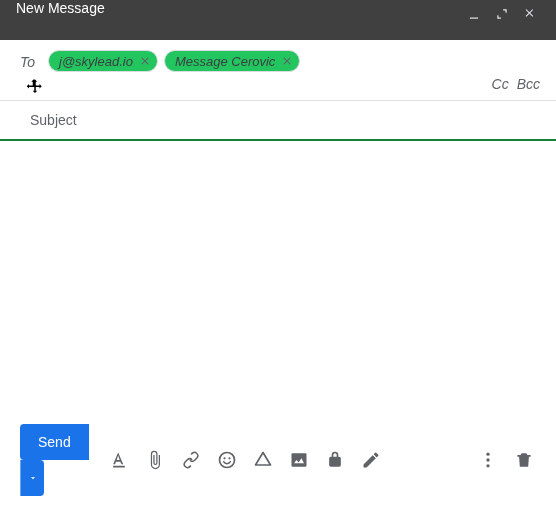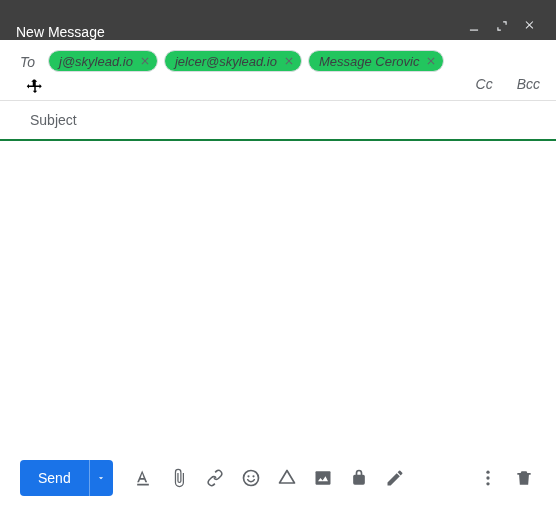--- a/index.html
+++ b/index.html
@@ -21,21 +21,21 @@
     display: flex;
     flex-direction: column;
     background: #fff;
     box-shadow: 0 0 6px rgba(0,0,0,0.2);
   }
   .titlebar {
     background: #404040;
     color: #fff;
     height: 40px;
     display: flex;
-    align-items: flex-end;
+    align-items: flex-start;
     padding: 0 12px 0 16px;
     font-size: 14px;
     flex: 0 0 auto;
   }
   .titlebar .title { flex: 1; }
   .titlebar .win-btn {
     width: 28px; height: 28px;
     display: flex; align-items: center; justify-content: center;
     color: #e8eaed;
     cursor: pointer;
@@ -78,21 +78,21 @@
     width: 16px; height: 16px;
     display: flex; align-items: center; justify-content: center;
     margin-left: 4px;
     cursor: pointer;
     color: #5f6368;
   }
   .chip-x svg { width: 12px; height: 12px; }
   .ccbcc {
     flex: 0 0 auto;
     display: flex;
-    gap: 24px;
+    gap: 8px;
     color: #5f6368;
     font-size: 14px;
     align-self: flex-end;
     padding-bottom: 2px;
     padding-top: 26px;
   }
   .ccbcc span { cursor: pointer; }
 
   .move-cursor {
     position: absolute;
@@ -123,20 +123,21 @@
   .toolbar {
     flex: 0 0 auto;
     display: flex;
     align-items: center;
     padding: 12px 16px 16px 20px;
     gap: 4px;
   }
   .send-group {
     display: inline-flex;
     margin-right: 10px;
+    flex-direction: column;
   }
   .send-btn {
     background: #1a73e8;
     color: #fff;
     border: none;
     border-radius: 4px 0 0 4px;
     padding: 0 18px;
     height: 36px;
     font-size: 14px;
     font-weight: 500;
@@ -187,28 +188,20 @@
           <path d="M18.3 5.7L12 12l6.3 6.3-1.4 1.4L10.6 13.4 4.3 19.7 2.9 18.3 9.2 12 2.9 5.7l1.4-1.4L10.6 10.6 16.9 4.3z" fill="currentColor" transform="translate(2 0) scale(0.85)"></path>
         </svg>
     </div>
   </div>
 
   <div class="to-row">
     <div class="to-label">To</div>
     <div class="chips">
       <span class="chip">
         <span>j@skylead.io</span>
-        <span class="chip-x">
-          <svg viewBox="0 0 24 24">
-              <path d="M19 6.4L17.6 5 12 10.6 6.4 5 5 6.4 10.6 12 5 17.6 6.4 19 12 13.4 17.6 19 19 17.6 13.4 12z" fill="currentColor"></path>
-            </svg>
-        </span>
-      </span>
-      <span class="chip">
-        <span>jelcer@skylead.io</span>
         <span class="chip-x">
           <svg viewBox="0 0 24 24">
               <path d="M19 6.4L17.6 5 12 10.6 6.4 5 5 6.4 10.6 12 5 17.6 6.4 19 12 13.4 17.6 19 19 17.6 13.4 12z" fill="currentColor"></path>
             </svg>
         </span>
       </span>
       <span class="chip">
         <span>Message Cerovic</span>
         <span class="chip-x">
           <svg viewBox="0 0 24 24">

